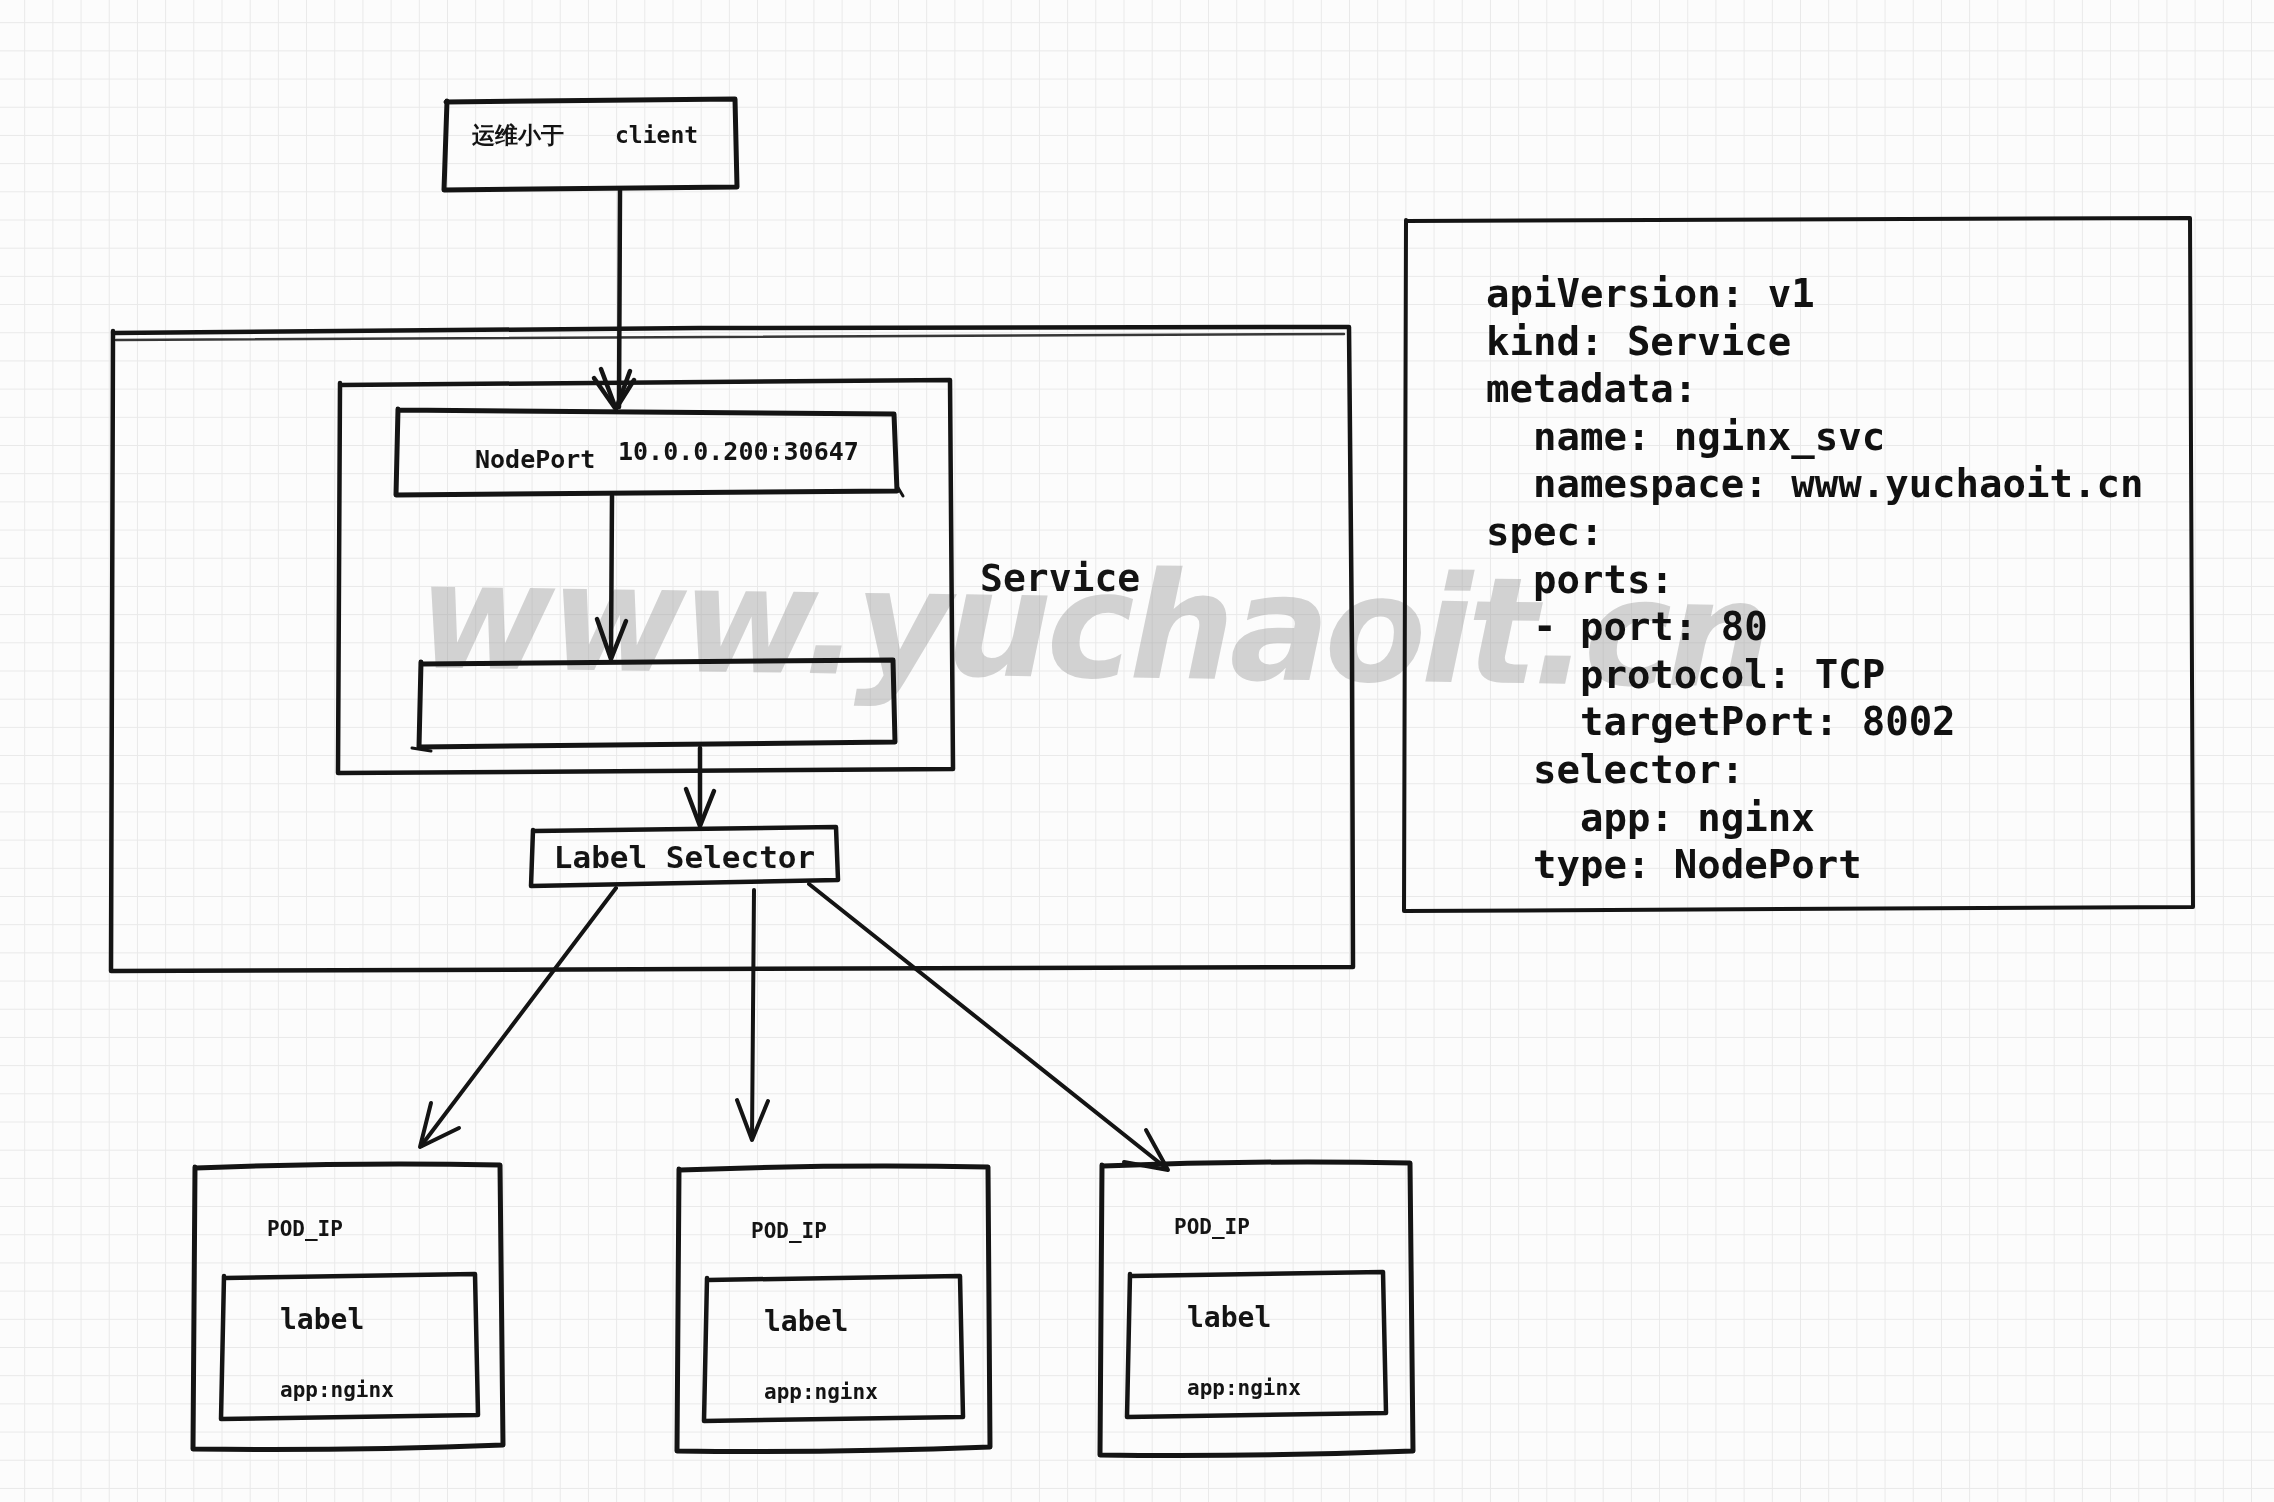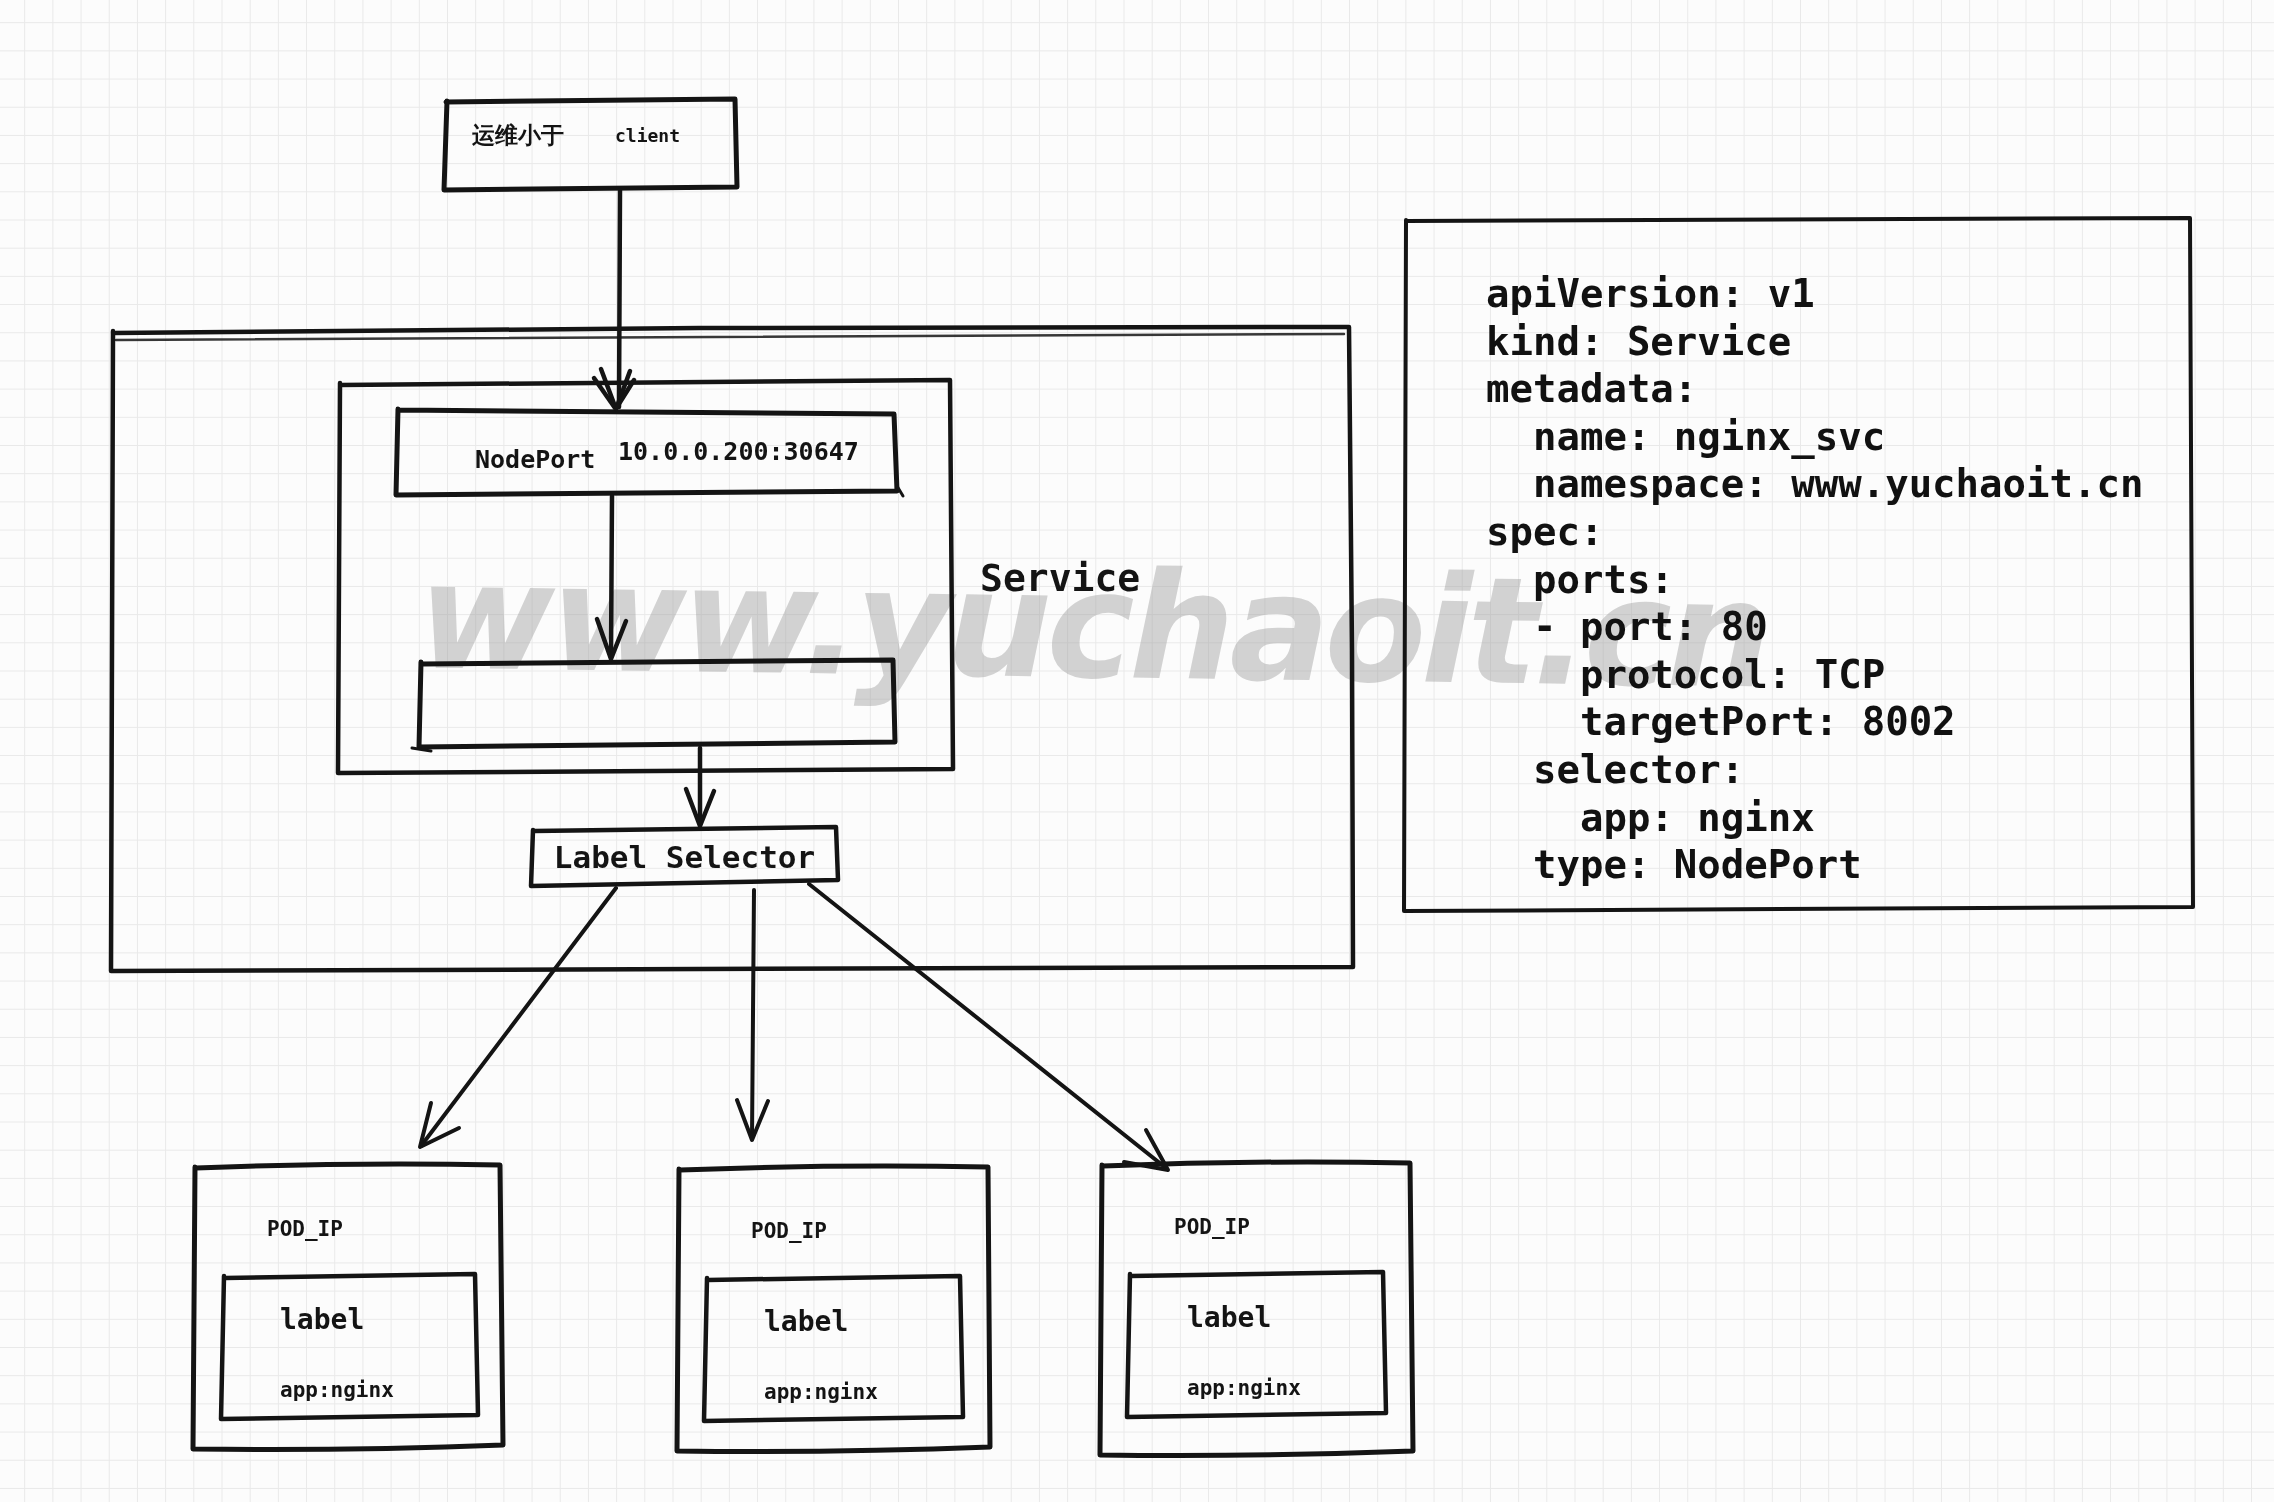--- a/index.html
+++ b/index.html
@@ -25,21 +25,21 @@
     position:absolute;left:418px;top:540px;z-index:1;
     font-family:"DejaVu Sans","Liberation Sans",sans-serif;
     font-style:italic;font-weight:bold;font-size:148px;
     letter-spacing:-5px;color:#9a9a9a;opacity:.42;
     transform:rotate(0.8deg);white-space:nowrap;
   }
   svg#ink{position:absolute;left:0;top:0;z-index:2;}
   .overlay{position:absolute;z-index:3;}
   #client-box{left:444px;top:99px;width:293px;height:72px;}
   #client-box .cn{position:absolute;left:28px;font-size:23px;}
-  #client-box .en{position:absolute;left:171px;font-size:18px;}
+  #client-box .en{position:absolute;left:171px;font-size:23px;}
   #nodeport-box{left:397px;top:407px;width:500px;height:87px;}
   #nodeport-box .nm{position:absolute;left:78px;font-size:25px;margin-top:8px;}
   #nodeport-box .ad{position:absolute;left:221px;font-size:25px;}
   #clusterip-box{left:419px;top:659px;width:476px;height:88px;}
   #clusterip-box .nm{position:absolute;left:56px;font-size:25px;}
   #clusterip-box .ad{position:absolute;left:198px;font-size:25px;}
   #service-label{left:980px;top:556px;font-size:38px;}
   #selector-box{left:531px;top:827px;width:307px;height:59px;text-align:center;}
   #selector-box .lbl{position:absolute;left:0;width:100%;font-size:31px;}
   .pod{position:absolute;width:310px;height:285px;}

